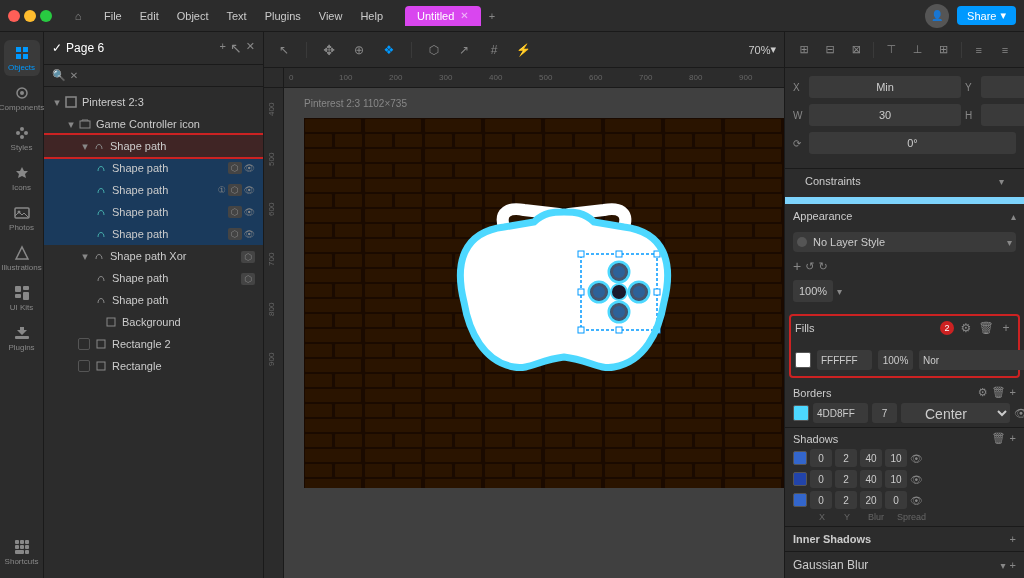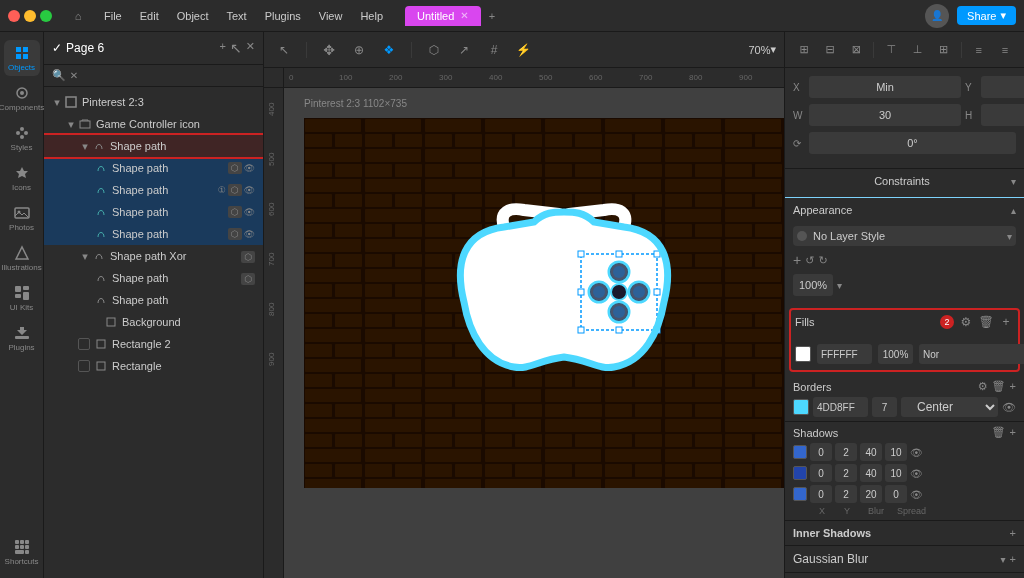--- a/index.html
+++ b/index.html
@@ -95,41 +95,41 @@
     .fill-opacity { background: #3a3a3a; border: none; border-radius: 3px; padding: 2px 4px; color: #ccc; font-size: 10px; width: 35px; text-align: center; outline: none; height: 20px; }
     .fill-blend { background: #3a3a3a; border: none; border-radius: 3px; padding: 2px 4px; color: #ccc; font-size: 10px; flex: 1; outline: none; height: 20px; }
 
     .borders-section { padding: 4px 8px; border-bottom: 1px solid #1a1a1a; }
     .borders-header { display: flex; align-items: center; margin-bottom: 4px; }
     .borders-title { font-size: 11px; color: #ccc; font-weight: 500; flex: 1; }
     .border-row { display: flex; align-items: center; gap: 4px; }
     .border-color { width: 16px; height: 16px; border-radius: 2px; background: #4DD8FF; border: 1px solid #555; cursor: pointer; flex-shrink: 0; }
     .border-hex { background: #3a3a3a; border: none; border-radius: 3px; padding: 2px 4px; color: #ccc; font-size: 10px; width: 55px; outline: none; height: 20px; }
     .border-width { background: #3a3a3a; border: none; border-radius: 3px; padding: 2px 4px; color: #ccc; font-size: 10px; width: 25px; text-align: center; outline: none; height: 20px; }
-    .border-pos { background: #3a3a3a; border: none; border-radius: 3px; padding: 2px 12px; color: #ccc; font-size: 12px; flex: 1; outline: none; height: 20px; }
+    .border-pos { background: #3a3a3a; border: none; border-radius: 3px; padding: 2px 20px; color: #ccc; font-size: 14px; flex: 1; outline: none; height: 20px; }
 
     .shadows-section { padding: 4px 8px; border-bottom: 1px solid #1a1a1a; }
     .shadows-header { display: flex; align-items: center; margin-bottom: 4px; }
     .shadows-title { font-size: 11px; color: #ccc; font-weight: 500; flex: 1; }
     .shadow-row { display: flex; align-items: center; gap: 3px; margin-bottom: 3px; }
     .shadow-color { width: 14px; height: 14px; border-radius: 2px; border: 1px solid #555; cursor: pointer; flex-shrink: 0; }
     .shadow-input { background: #3a3a3a; border: none; border-radius: 3px; padding: 2px 3px; color: #ccc; font-size: 10px; width: 22px; text-align: center; outline: none; height: 18px; }
     .shadow-eye { color: #888; cursor: pointer; font-size: 10px; }
     .shadow-labels { display: flex; gap: 3px; padding-left: 18px; margin-top: 1px; }
     .shadow-label { font-size: 9px; color: #666; width: 22px; text-align: center; }
 
     .inner-shadows-row { display: flex; align-items: center; padding: 6px 8px; border-bottom: 1px solid #1a1a1a; cursor: pointer; }
     .inner-shadows-text { font-size: 11px; color: #ccc; flex: 1; font-weight: bold; }
     .gaussian-row { display: flex; align-items: center; padding: 6px 8px; border-bottom: 1px solid #1a1a1a; cursor: pointer; }
     .gaussian-text { font-size: 12px; color: #ccc; flex: 1; }
     .export-row { display: flex; align-items: center; padding: 6px 8px; cursor: pointer; }
     .export-text { font-size: 11px; color: #ccc; flex: 1; }
 
     
-    .constraints-section { padding: 6px 8px; border-bottom: 1px solid #7dd3fc; text-align: center; }
+    .constraints-section { padding: 6px 20px; border-bottom: 7px solid #7dd3fc; }
     .constraints-header { display: flex; align-items: center; margin-bottom: 4px; }
 
     
     ::-webkit-scrollbar { width: 4px; }
     ::-webkit-scrollbar-track { background: #2c2c2c; }
     ::-webkit-scrollbar-thumb { background: #555; border-radius: 2px; }
 
     .canvas-rulers-container { display: flex; flex-direction: column; flex: 1; overflow: hidden; }
 
     

